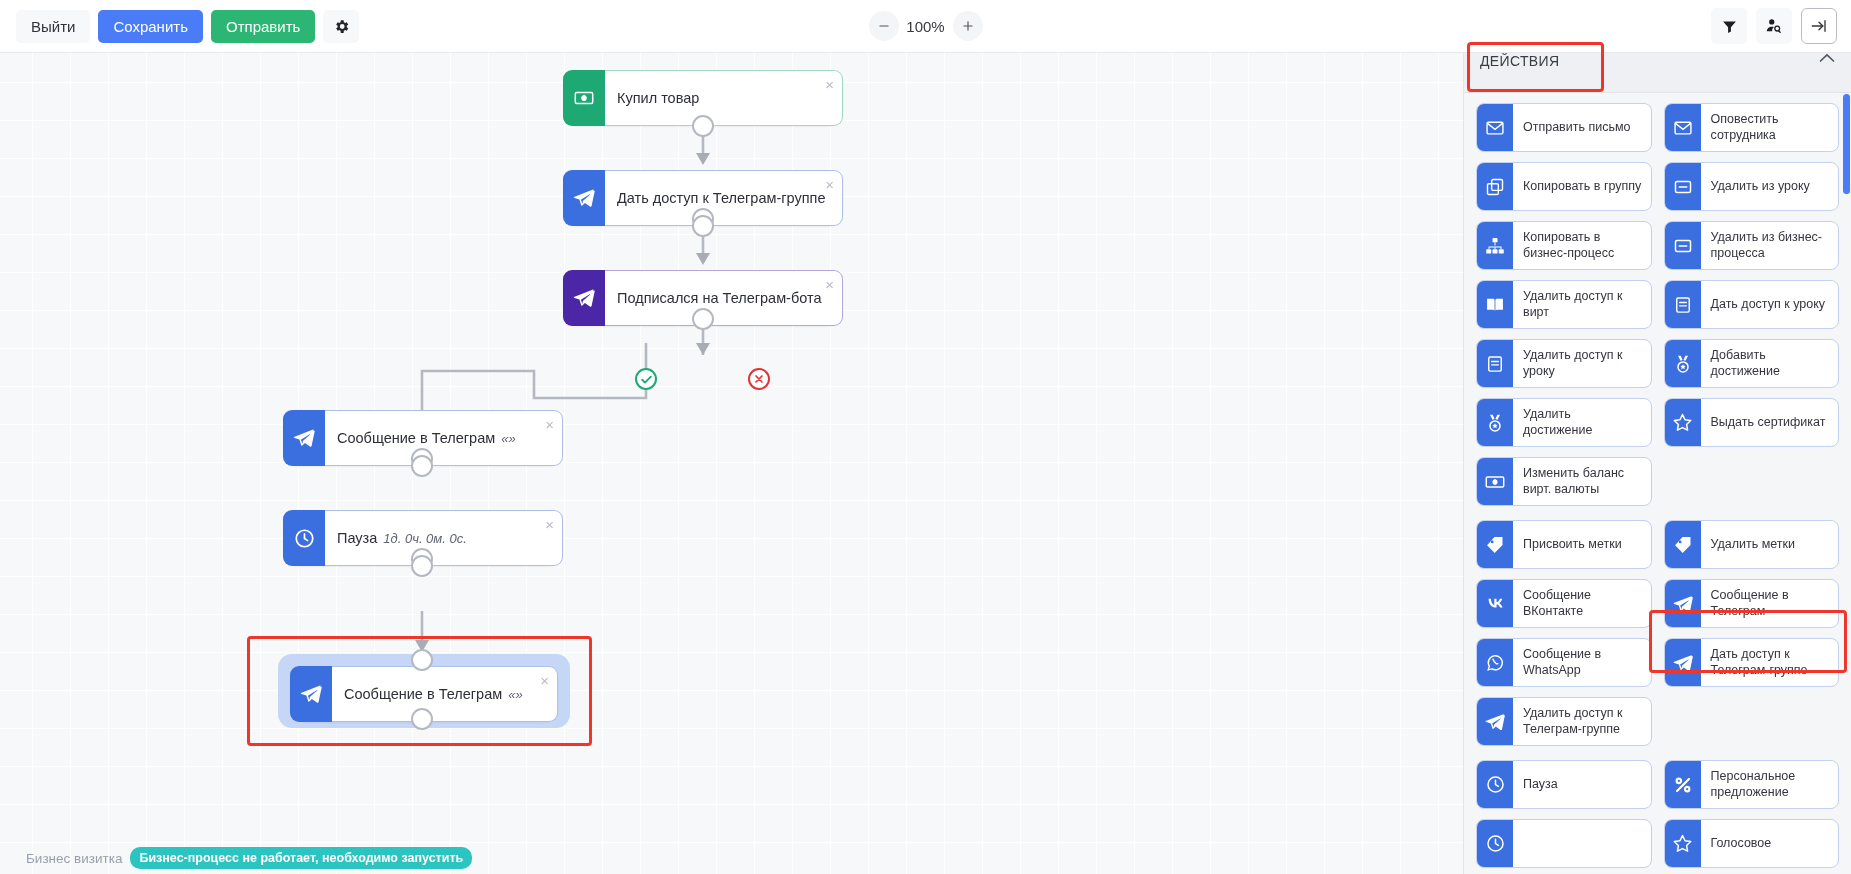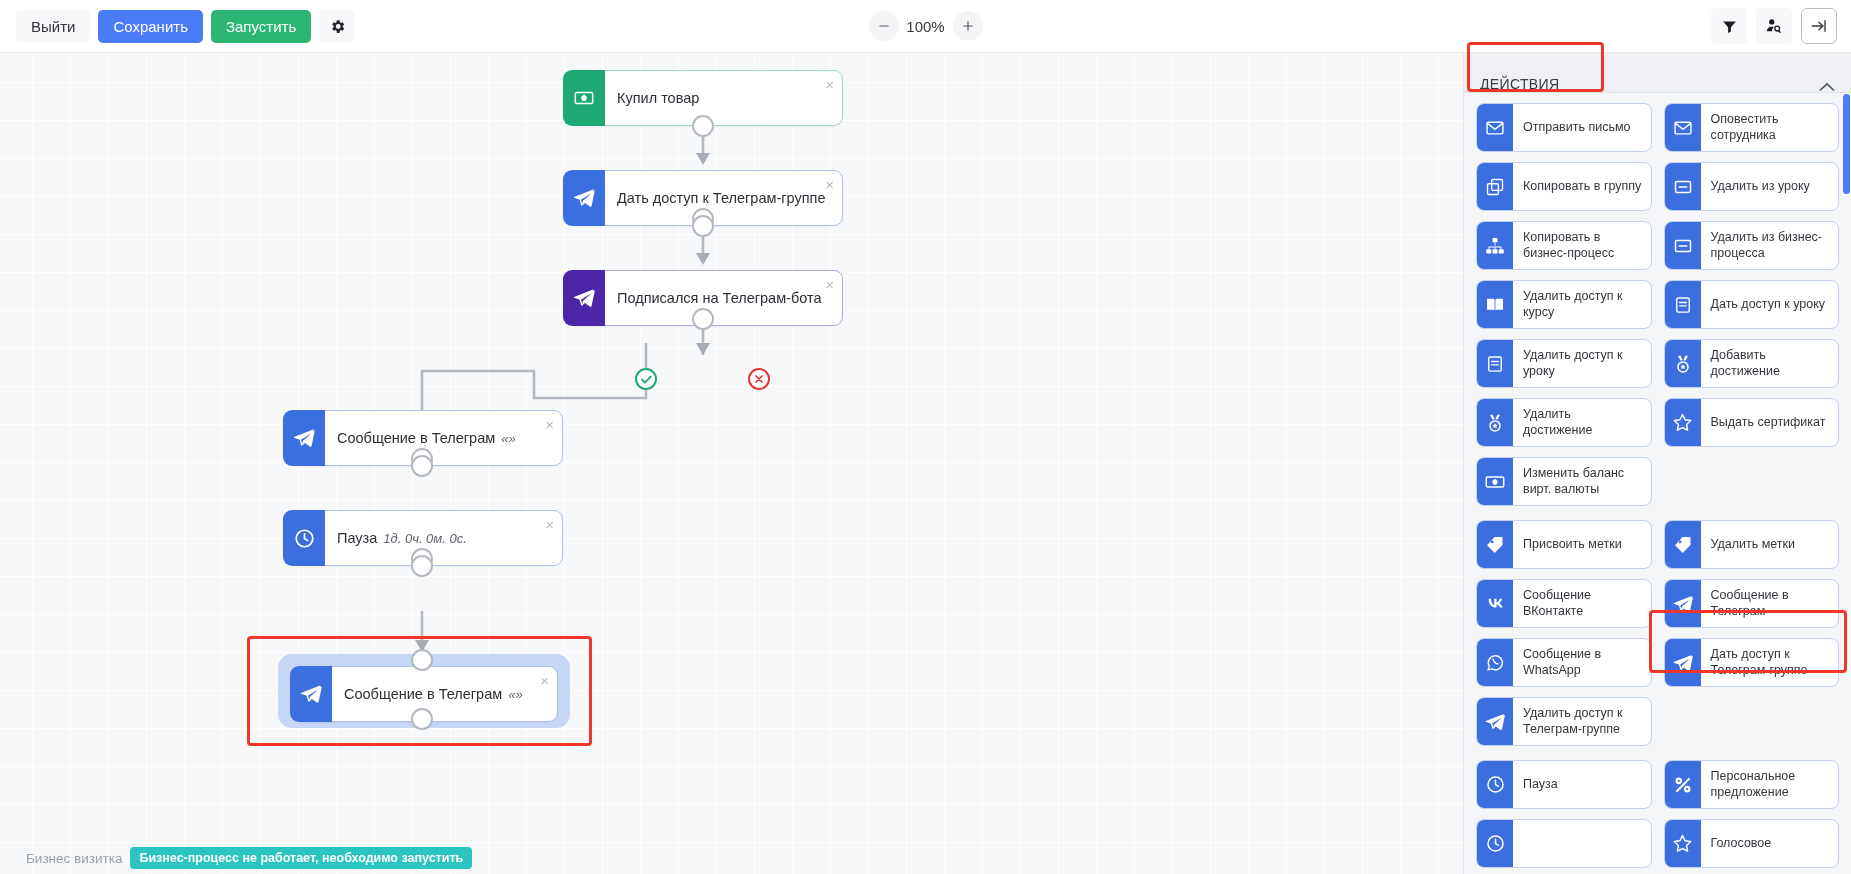--- a/index.html
+++ b/index.html
@@ -115,32 +115,32 @@
 
   
   .statusbar{
     position:absolute; left:0; bottom:0; width:1463px; height:32px;
     display:flex; align-items:center; gap:8px; padding-left:26px;
     background:transparent; z-index:25;
   }
   .st-name{ font-size:13.5px; color:#9aa0ab; }
   .st-badge{
     background:#2bc4c0; color:#fff; font-size:12.5px; font-weight:bold;
-    border-radius:4px; padding:4px 9px; white-space:nowrap;
+    border-radius:10px; padding:4px 9px; white-space:nowrap;
   }
 
   
   .panel{
     position:absolute; right:0; top:53px; width:388px; height:821px;
     background:#f5f6f8; border-left:1px solid #e3e5e9;
     display:flex; flex-direction:column; overflow:hidden;
   }
   .panel-head{
     height:40px; flex:0 0 40px; background:#eef0f4; border-bottom:1px solid #e0e3e8;
-    display:flex; align-items:flex-end; justify-content:space-between; padding:0 16px;
+    display:flex; align-items:flex-start; justify-content:space-between; padding:0 16px;
   }
   .panel-title{ font-size:14px; letter-spacing:.35px; color:#3a3c44; }
   .panel-chev{ color:#53565e; font-size:13px; }
   .panel-scroll{
     flex:1; overflow:hidden; padding:10px 12px 0 12px; position:relative;
   }
   .grid2{ display:grid; grid-template-columns:1fr 1fr; gap:10px 12px; }
   .act{
     height:49px; background:#fff; border:1px solid #c3d0ef; border-radius:8px;
     display:flex; align-items:stretch; overflow:hidden; cursor:pointer;
@@ -162,21 +162,21 @@
 </style>
 </head>
 <body>
 
 <div class="app">
 
   <div class="toolbar">
     <div class="tb-left">
       <button class="btn btn-exit">Выйти</button>
       <button class="btn btn-save">Сохранить</button>
-      <button class="btn btn-run">Запустить</button>
+      <button class="btn btn-run">Отправить</button>
       <button class="btn btn-gear">
         <span>
           <svg width="17" height="17" viewBox="0 0 24 24" fill="#24262c">
             <path d="M19.4 13a7.6 7.6 0 000-2l2.1-1.6-2-3.5-2.5 1a7.5 7.5 0 00-1.7-1L15 3H11l-.3 2.9c-.6.25-1.2.6-1.7 1l-2.5-1-2 3.5L6.6 11a7.6 7.6 0 000 2l-2.1 1.6 2 3.5 2.5-1c.5.4 1.1.75 1.7 1L11 21h4l.3-2.9c.6-.25 1.2-.6 1.7-1l2.5 1 2-3.5L19.4 13zM13 15.4A3.4 3.4 0 1113 8.6a3.4 3.4 0 010 6.8z"></path>
           </svg>
         </span>
       </button>
     </div>
 
     <div class="tb-center">
@@ -421,21 +421,21 @@
               </svg>
             </div>
             <div class="act-lb">Удалить из бизнес-процесса</div>
           </div>
           <div class="act">
             <div class="act-ic">
               <svg width="20" height="20" viewBox="0 0 24 24" fill="#fff">
                 <path d="M2.5 4.5h7c1 0 1.7.6 2 1.2v13c-.4-.5-1-.9-2-.9h-7zM21.5 4.5h-7c-1 0-1.7.6-2 1.2v13c.4-.5 1-.9 2-.9h7z"></path>
               </svg>
             </div>
-            <div class="act-lb">Удалить доступ к курсу</div>
+            <div class="act-lb">Удалить доступ к вирт</div>
           </div>
           <div class="act">
             <div class="act-ic">
               <svg width="20" height="20" viewBox="0 0 24 24" fill="none" stroke="#fff" stroke-width="1.7">
                 <rect x="4.5" y="3.5" width="15" height="17" rx="1.8"></rect>
                 <path d="M8 9h8M8 13h8" stroke-linecap="round"></path>
               </svg>
             </div>
             <div class="act-lb">Дать доступ к уроку</div>
           </div>

